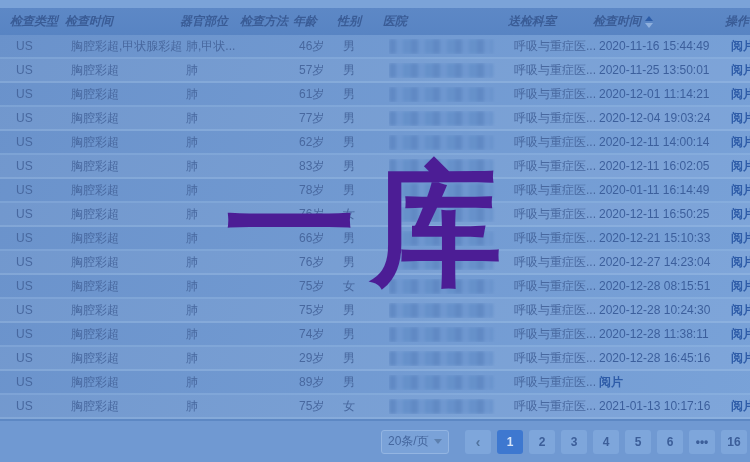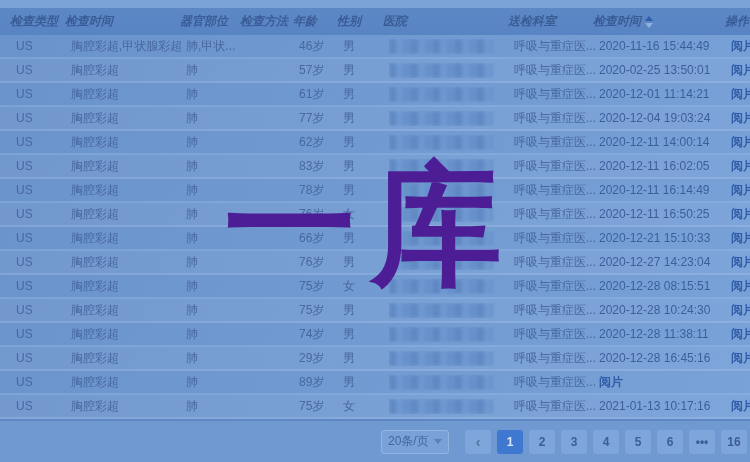--- a/index.html
+++ b/index.html
@@ -107,21 +107,21 @@
         <div class="cell col-type">US</div>
         <div class="cell col-item">胸腔彩超</div>
         <div class="cell col-part">肺</div>
         <div class="cell col-method"></div>
         <div class="cell col-age">57岁</div>
         <div class="cell col-gender">男</div>
         <div class="cell col-hospital">
           <div class="redacted-block"></div>
         </div>
         <div class="cell col-dept">呼吸与重症医...</div>
-        <div class="cell col-time">2020-02-25 13:50:01</div>
+        <div class="cell col-time">2020-11-25 13:50:01</div>
         <div class="cell col-action"><span class="action-link">阅片</span></div>
       </div>
       <div class="trow">
         <div class="cell col-type">US</div>
         <div class="cell col-item">胸腔彩超</div>
         <div class="cell col-part">肺</div>
         <div class="cell col-method"></div>
         <div class="cell col-age">61岁</div>
         <div class="cell col-gender">男</div>
         <div class="cell col-hospital">
@@ -177,21 +177,21 @@
         <div class="cell col-type">US</div>
         <div class="cell col-item">胸腔彩超</div>
         <div class="cell col-part">肺</div>
         <div class="cell col-method"></div>
         <div class="cell col-age">78岁</div>
         <div class="cell col-gender">男</div>
         <div class="cell col-hospital">
           <div class="redacted-block"></div>
         </div>
         <div class="cell col-dept">呼吸与重症医...</div>
-        <div class="cell col-time">2020-12-11 16:14:49</div>
+        <div class="cell col-time">2020-01-11 16:14:49</div>
         <div class="cell col-action"><span class="action-link">阅片</span></div>
       </div>
       <div class="trow">
         <div class="cell col-type">US</div>
         <div class="cell col-item">胸腔彩超</div>
         <div class="cell col-part">肺</div>
         <div class="cell col-method"></div>
         <div class="cell col-age">76岁</div>
         <div class="cell col-gender">女</div>
         <div class="cell col-hospital">

